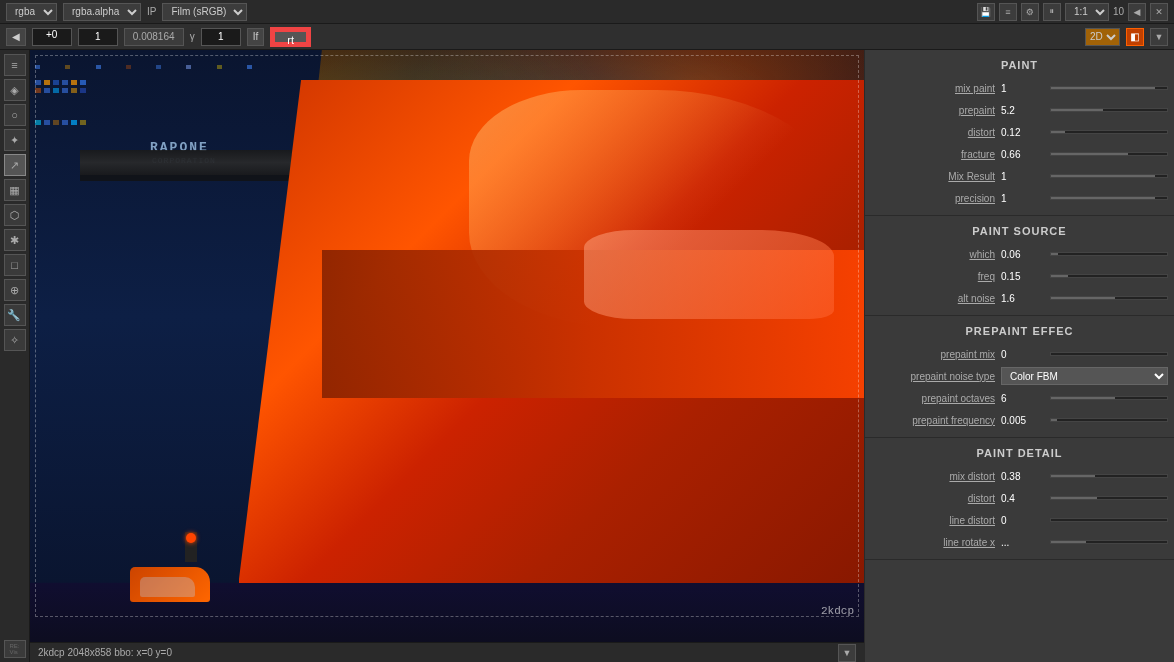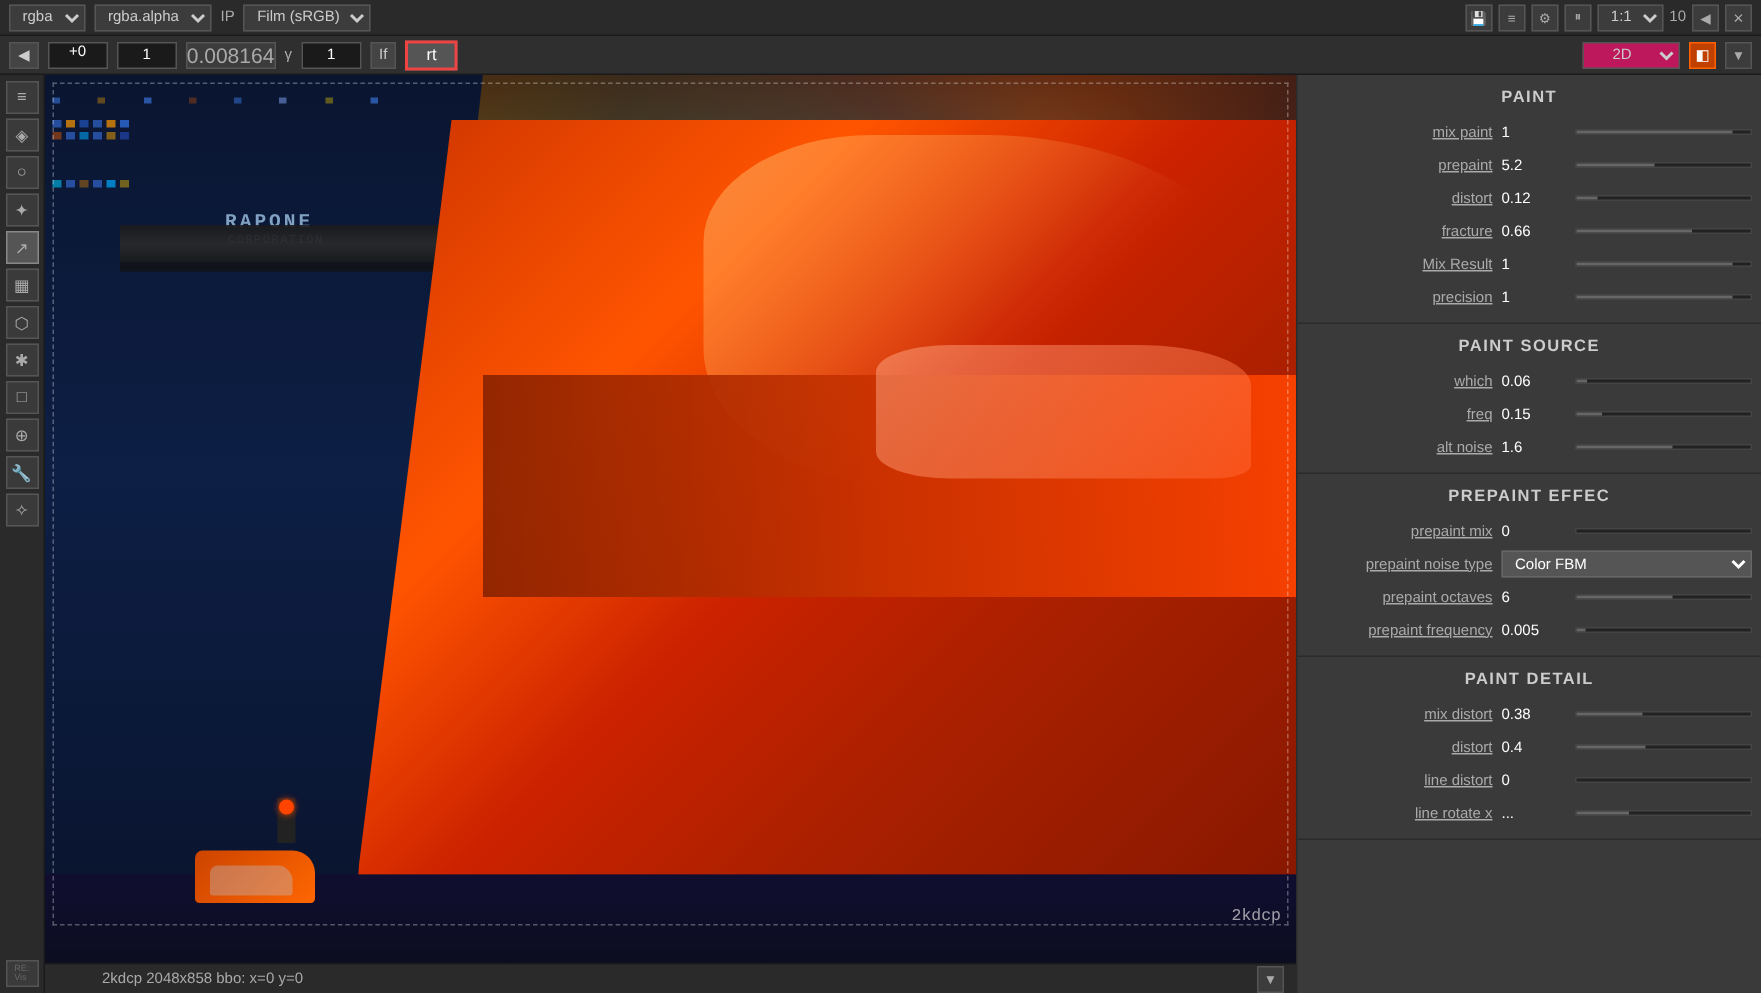--- a/index.html
+++ b/index.html
@@ -84,39 +84,39 @@
       border: 1px solid #555;
       color: #fff;
       width: 40px;
       height: 18px;
       font-size: 10px;
       text-align: center;
     }
     .gamma-label { color: #aaa; font-size: 10px; }
     .tab-btn {
       background: #3a3a3a;
-      border: 2px solid #ef4444;
+      border: 5px solid #ef4444;
       color: #ccc;
       font-size: 11px;
       padding: 2px 12px;
       cursor: pointer;
       height: 20px;
       text-align: right;
     }
     .tab-btn.active {
       background: #555;
       color: #fff;
     }
     .mode-dropdown {
-      background: #be185d;
+      background: #a16207;
       border: 1px solid #555;
       color: #ccc;
       height: 18px;
       font-size: 10px;
-      padding: 0 15px;
+      padding: 0 0;
       margin-left: auto;
     }
     .wipe-btn {
       background: #c04000;
       border: 1px solid #ff6000;
       color: #fff;
       width: 18px;
       height: 18px;
       font-size: 10px;
       display: flex;
@@ -230,21 +230,20 @@
       background: #2a2a2a;
       display: flex;
       align-items: center;
       padding: 0 8px;
       border-top: 1px solid #1a1a1a;
       justify-content: space-between;
     }
     .status-text {
       font-size: 10px;
       color: #aaa;
-      margin-left: 30px;
     }
     .watermark {
       position: absolute;
       bottom: 25px;
       right: 10px;
       font-size: 11px;
       color: rgba(255,255,255,0.6);
     }
     .dashed-border {
       position: absolute;
@@ -381,21 +380,21 @@
     <span class="top-bar-label">10</span>
     <div class="icon-btn">◀</div>
     <div class="icon-btn">✕</div>
   </div>
 </div>
 
 <div class="second-bar">
   <button class="nav-btn">◀</button>
   <span class="frame-input">+0</span>
   <input class="frame-input" type="text" value="1" style="">
-  <div style="background:#3c3c3c;border:1px solid #555;height:18px;width:60px;font-size:14px;color:#aaa;display:flex;align-items:center;justify-content:center;">0.008164</div>
+  <div style="background:#3c3c3c;border:1px solid #555;height:18px;width:60px;font-size:10px;color:#aaa;display:flex;align-items:center;justify-content:center;">0.008164</div>
   <span class="gamma-label">γ</span>
   <input class="frame-input" type="text" value="1" style="">
   <button class="nav-btn">If</button>
   <button class="tab-btn active">rt</button>
   <select class="mode-dropdown">
     <option>2D</option>
   </select>
   <div class="wipe-btn">◧</div>
   <div class="icon-btn">▼</div>
 </div>

